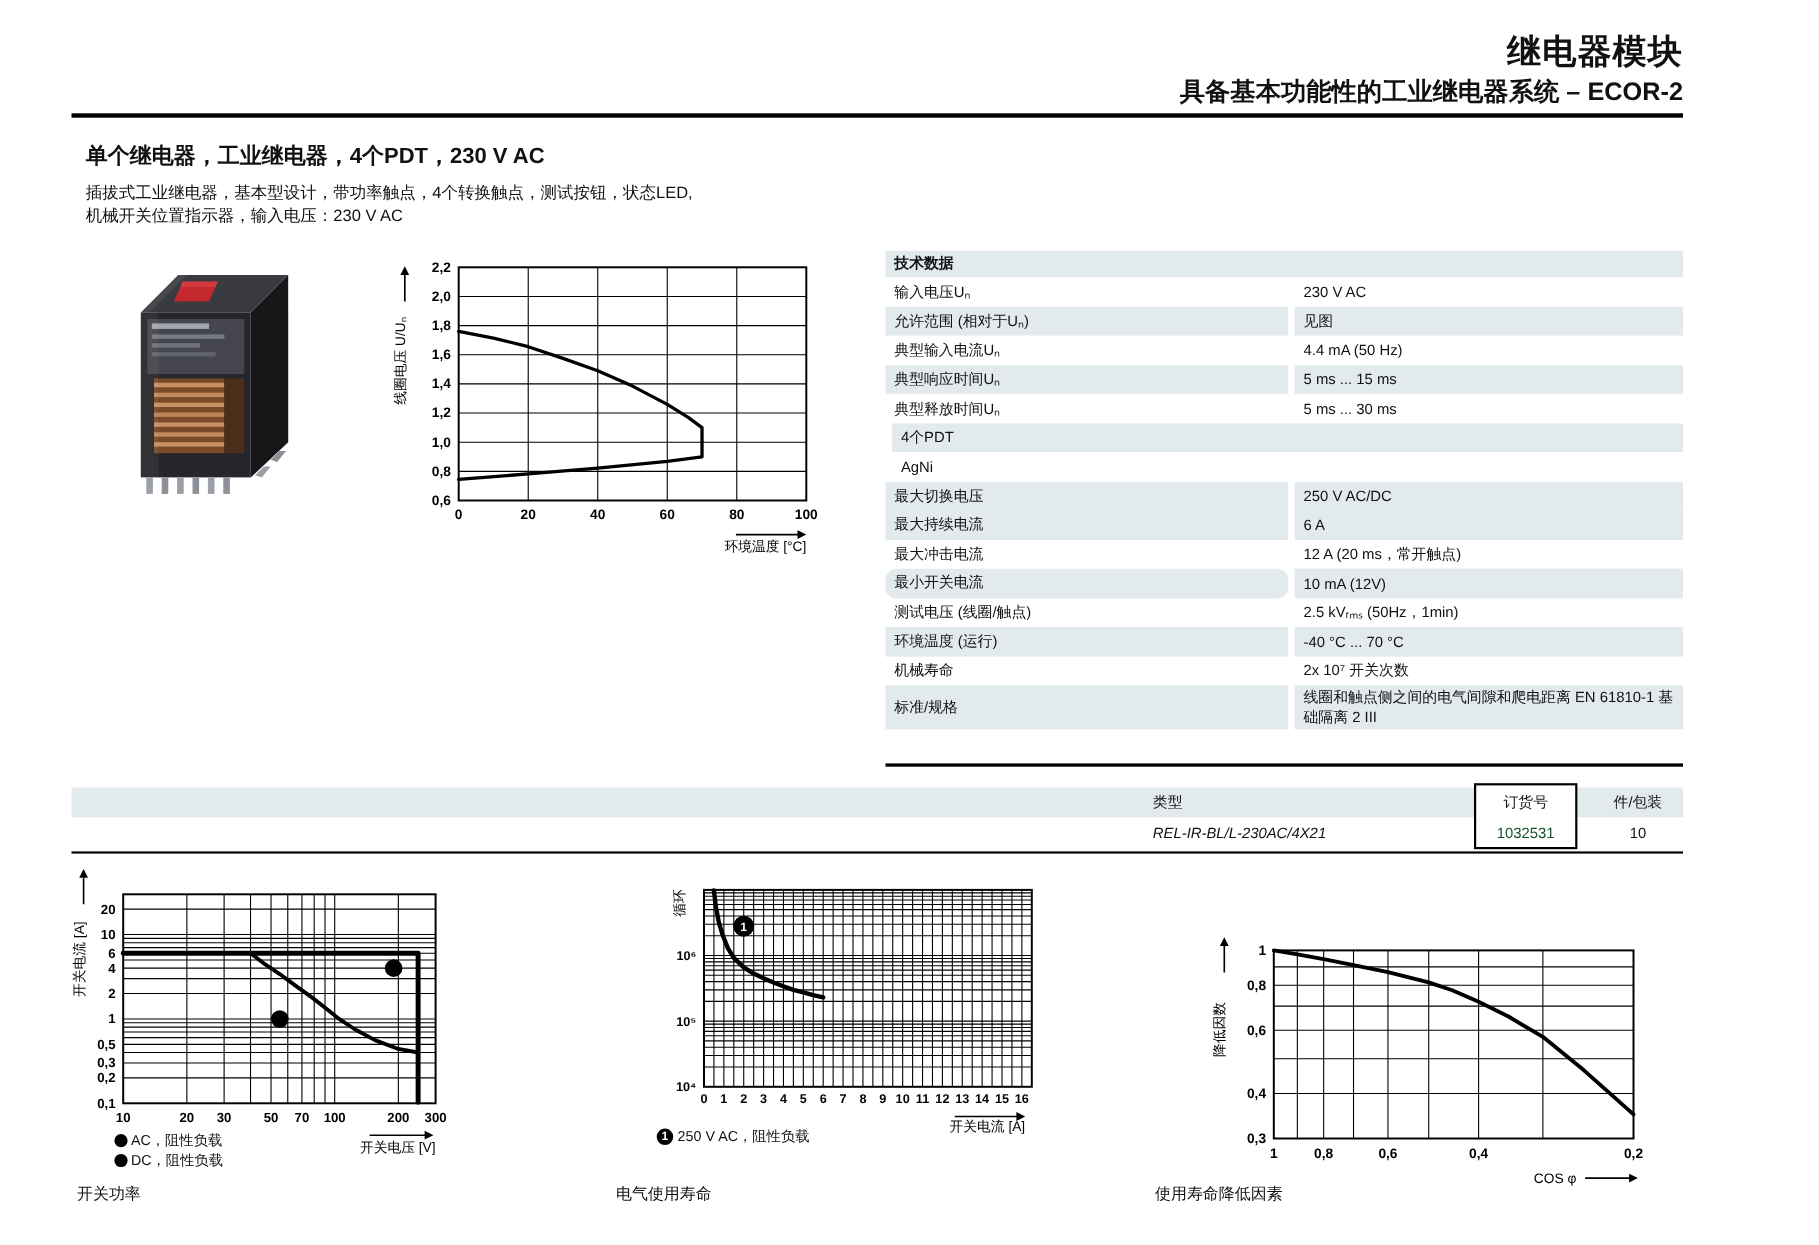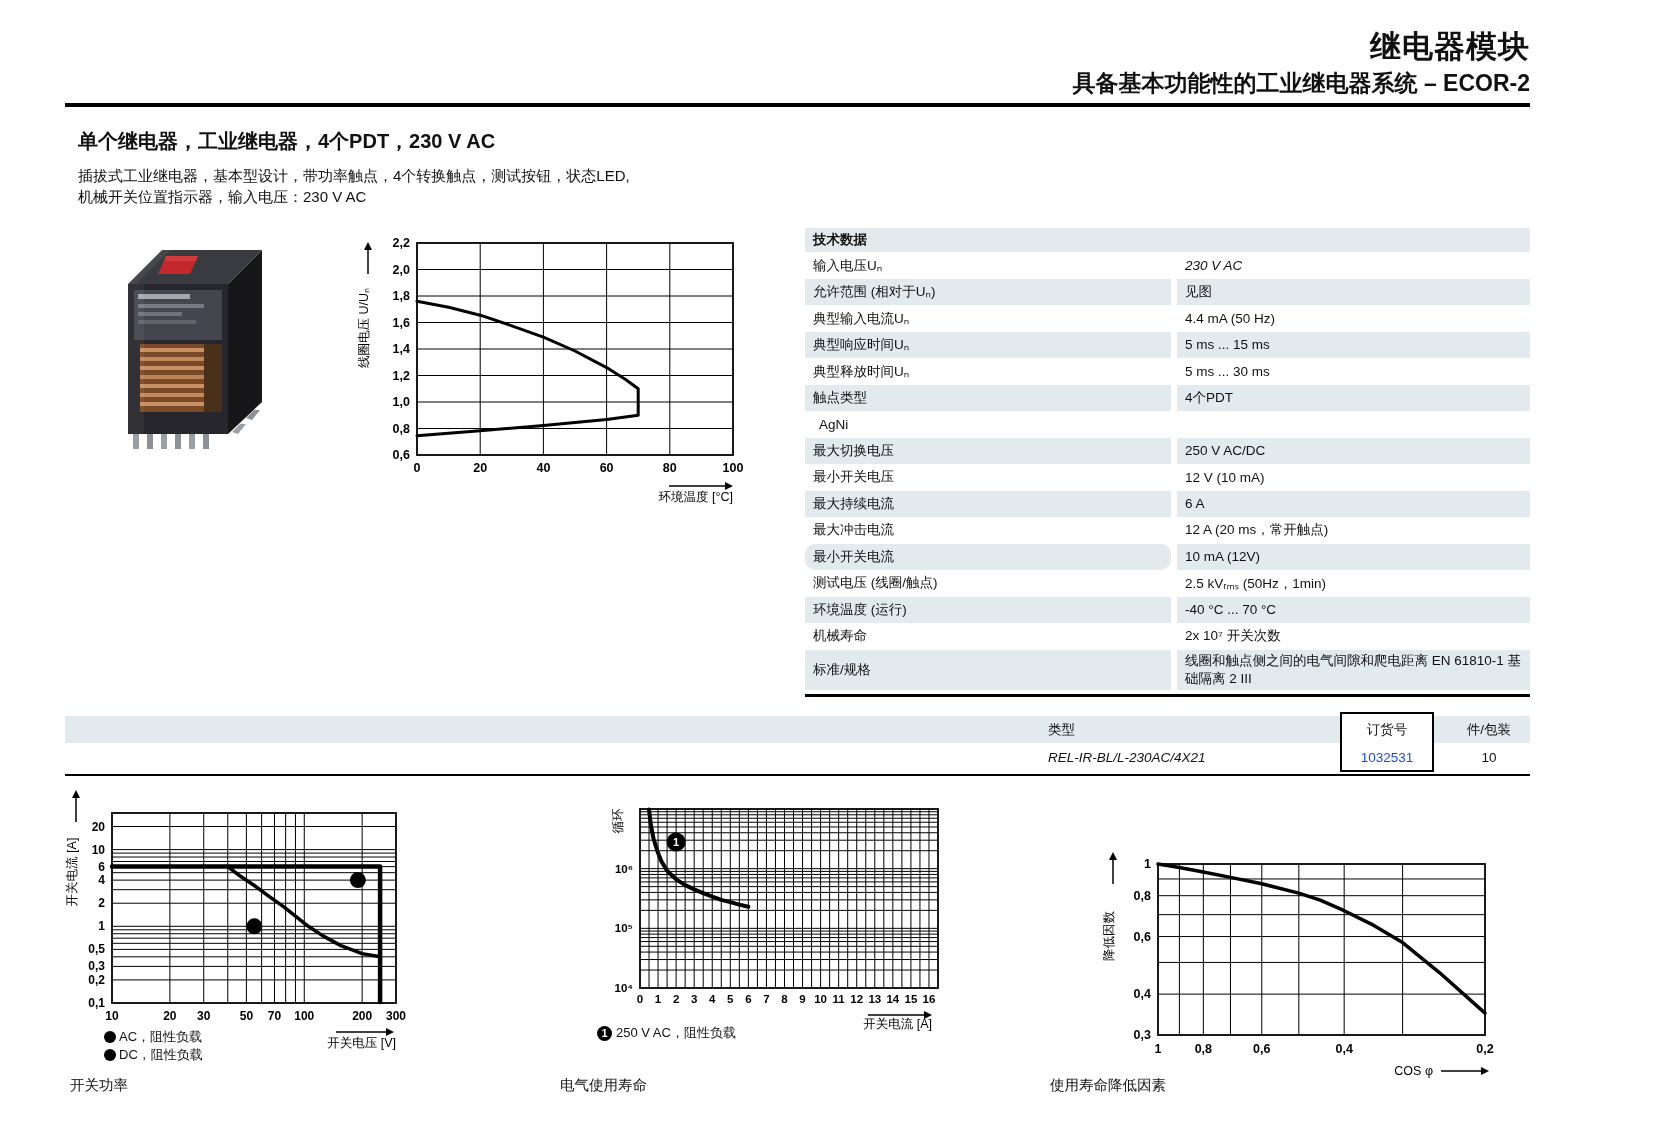--- a/index.html
+++ b/index.html
@@ -122,21 +122,21 @@
         <polygon points="387,260 387,268 395,264" fill="#000"></polygon>
         <text x="395" y="279" text-anchor="end" font-size="12.5" fill="#000">环境温度 [°C]</text>
       </svg></div>
 
   <div class="tech">
     <div class="tech-hdr shade" style="background: rgb(226, 234, 238);">技术数据</div>
     <div id="tech-rows">
         <div class="trow">
           <div class="tcell-l" style="background: transparent;">输入电压Uₙ</div>
           <div class="tgap"></div>
-          <div class="tcell-v" style="background: transparent; font-style: italic;">230 V AC</div>
+          <div class="tcell-v" style="background: transparent;">230 V AC</div>
         </div>
         <div class="trow">
           <div class="tcell-l" style="background: rgb(226, 234, 238);">允许范围 (相对于Uₙ)</div>
           <div class="tgap"></div>
           <div class="tcell-v" style="background: rgb(226, 234, 238);">见图</div>
         </div>
         <div class="trow">
           <div class="tcell-l" style="background: transparent;">典型输入电流Uₙ</div>
           <div class="tgap"></div>
           <div class="tcell-v" style="background: transparent;">4.4 mA (50 Hz)</div>
@@ -145,37 +145,31 @@
           <div class="tcell-l" style="background: rgb(226, 234, 238);">典型响应时间Uₙ</div>
           <div class="tgap"></div>
           <div class="tcell-v" style="background: rgb(226, 234, 238);">5 ms ... 15 ms</div>
         </div>
         <div class="trow">
           <div class="tcell-l" style="background: transparent;">典型释放时间Uₙ</div>
           <div class="tgap"></div>
           <div class="tcell-v" style="background: transparent;">5 ms ... 30 ms</div>
         </div>
         <div class="trow">
-          <div class="tcell-l" style="background: rgb(226, 234, 238);">触点类型</div>
           <div class="tgap"></div>
           <div class="tcell-v" style="background: rgb(226, 234, 238);">4个PDT</div>
         </div>
         <div class="trow">
           <div class="tgap"></div>
           <div class="tcell-v" style="background: transparent;">AgNi</div>
         </div>
         <div class="trow">
           <div class="tcell-l" style="background: rgb(226, 234, 238);">最大切换电压</div>
           <div class="tgap"></div>
           <div class="tcell-v" style="background: rgb(226, 234, 238);">250 V AC/DC</div>
-        </div>
-        <div class="trow">
-          <div class="tcell-l" style="background: transparent;">最小开关电压</div>
-          <div class="tgap"></div>
-          <div class="tcell-v" style="background: transparent;">12 V (10 mA)</div>
         </div>
         <div class="trow">
           <div class="tcell-l" style="background: rgb(226, 234, 238);">最大持续电流</div>
           <div class="tgap"></div>
           <div class="tcell-v" style="background: rgb(226, 234, 238);">6 A</div>
         </div>
         <div class="trow">
           <div class="tcell-l" style="background: transparent;">最大冲击电流</div>
           <div class="tgap"></div>
           <div class="tcell-v" style="background: transparent;">12 A (20 ms，常开触点)</div>
@@ -208,21 +202,21 @@
       </div>
   </div>
   <div class="tech-endline"></div>
 
   <div class="order-band shade" style="background: rgb(226, 234, 238);"></div>
   <div class="order-box"></div>
   <div class="ord-txt" style="left:1048px;top:716px;">类型</div>
   <div class="ord-txt" style="left:1340px;top:716px;width:94px;text-align:center;">订货号</div>
   <div class="ord-txt" style="left:1448px;top:716px;width:82px;text-align:center;">件/包装</div>
   <div class="ord-txt" style="left:1048px;top:744px;font-style:italic;">REL-IR-BL/L-230AC/4X21</div>
-  <div class="ord-txt" id="order-number-value" style="left: 1340px; top: 744px; width: 94px; text-align: center; color: #1d4ed8;">1032531</div>
+  <div class="ord-txt" id="order-number-value" style="left: 1340px; top: 744px; width: 94px; text-align: center; color: #14532d;">1032531</div>
   <div class="ord-txt" style="left:1448px;top:744px;width:82px;text-align:center;">10</div>
   <div class="order-endline"></div>
 
   <div id="chart-1" class="chart" style="left:52px;top:790px;"><svg width="440" height="300">
         <line x1="117.87779337370377" y1="23" x2="117.87779337370377" y2="213" stroke="#000" stroke-width="1"></line>
         <line x1="151.73413212180787" y1="23" x2="151.73413212180787" y2="213" stroke="#000" stroke-width="1"></line>
         <line x1="175.75558674740753" y1="23" x2="175.75558674740753" y2="213" stroke="#000" stroke-width="1"></line>
         <line x1="194.38807450448834" y1="23" x2="194.38807450448834" y2="213" stroke="#000" stroke-width="1"></line>
         <line x1="209.6119254955116" y1="23" x2="209.6119254955116" y2="213" stroke="#000" stroke-width="1"></line>
         <line x1="222.48350810550022" y1="23" x2="222.48350810550022" y2="213" stroke="#000" stroke-width="1"></line>

